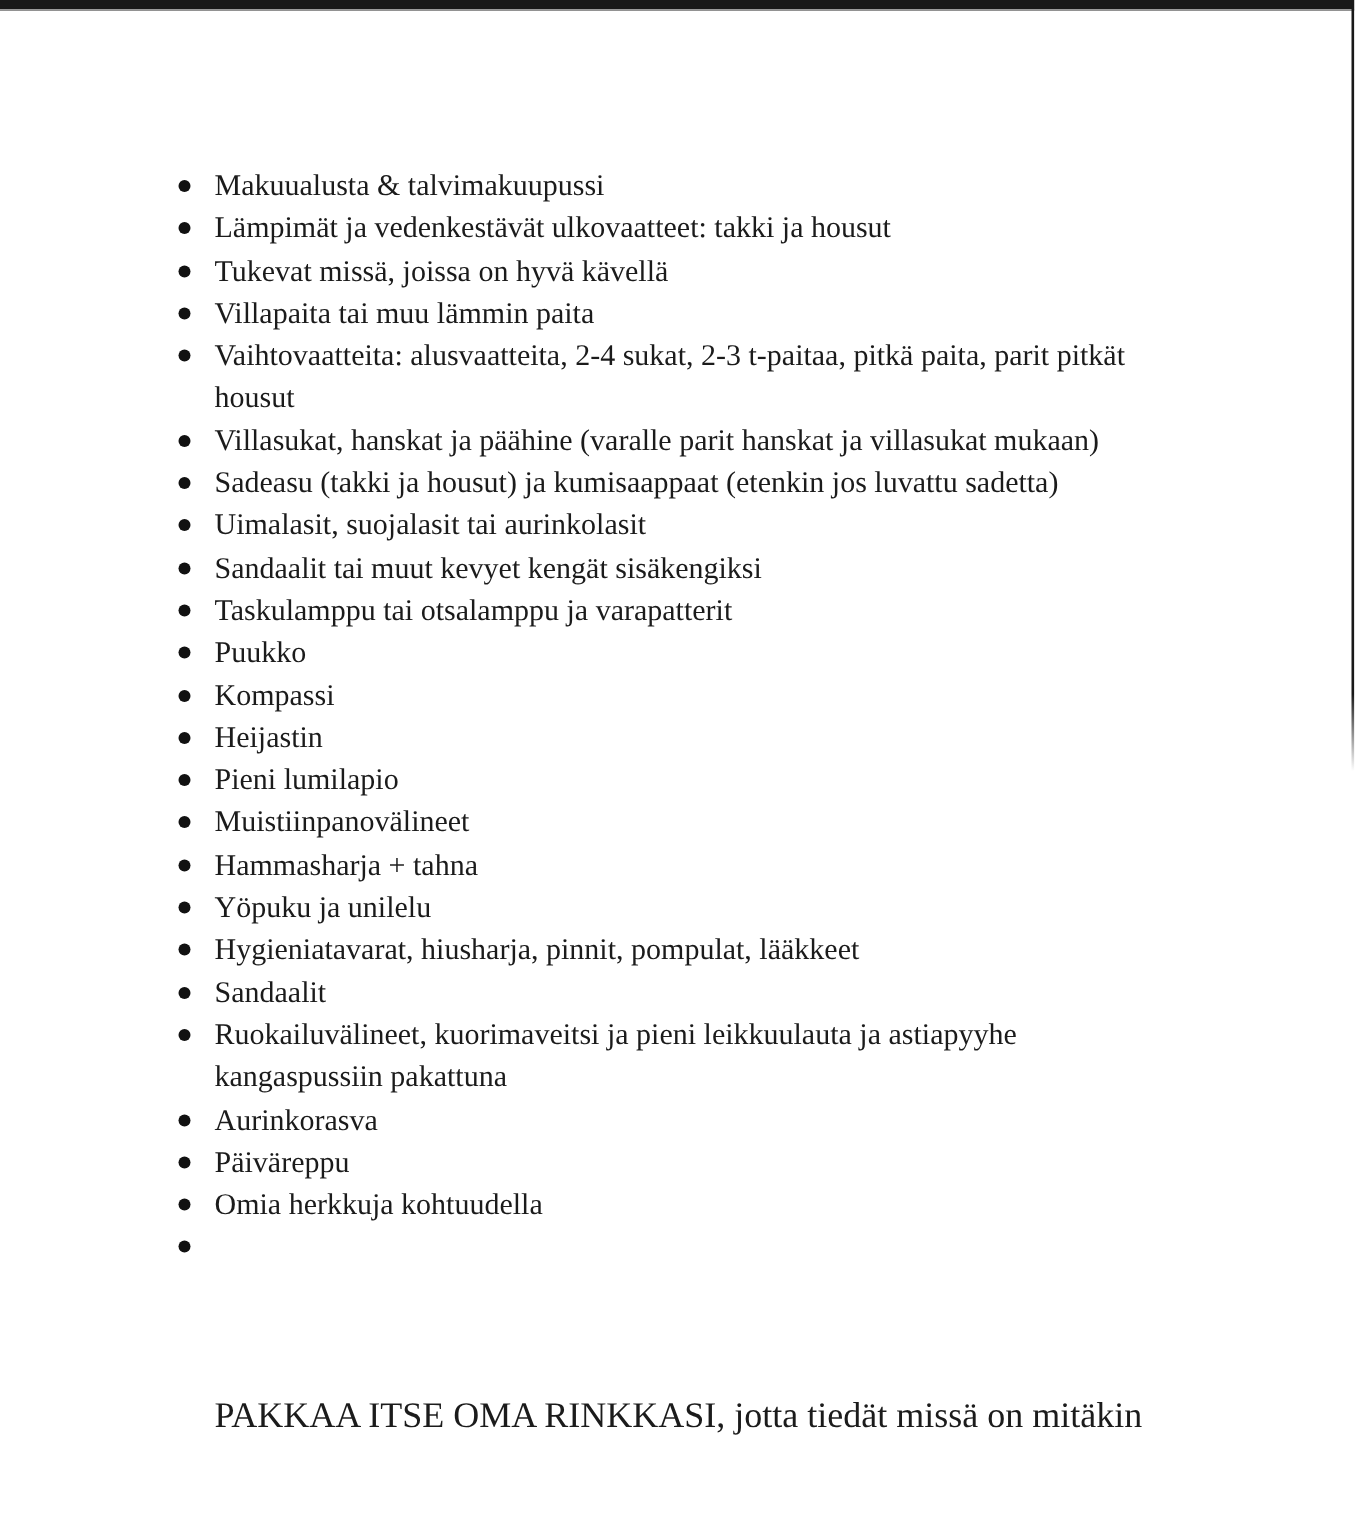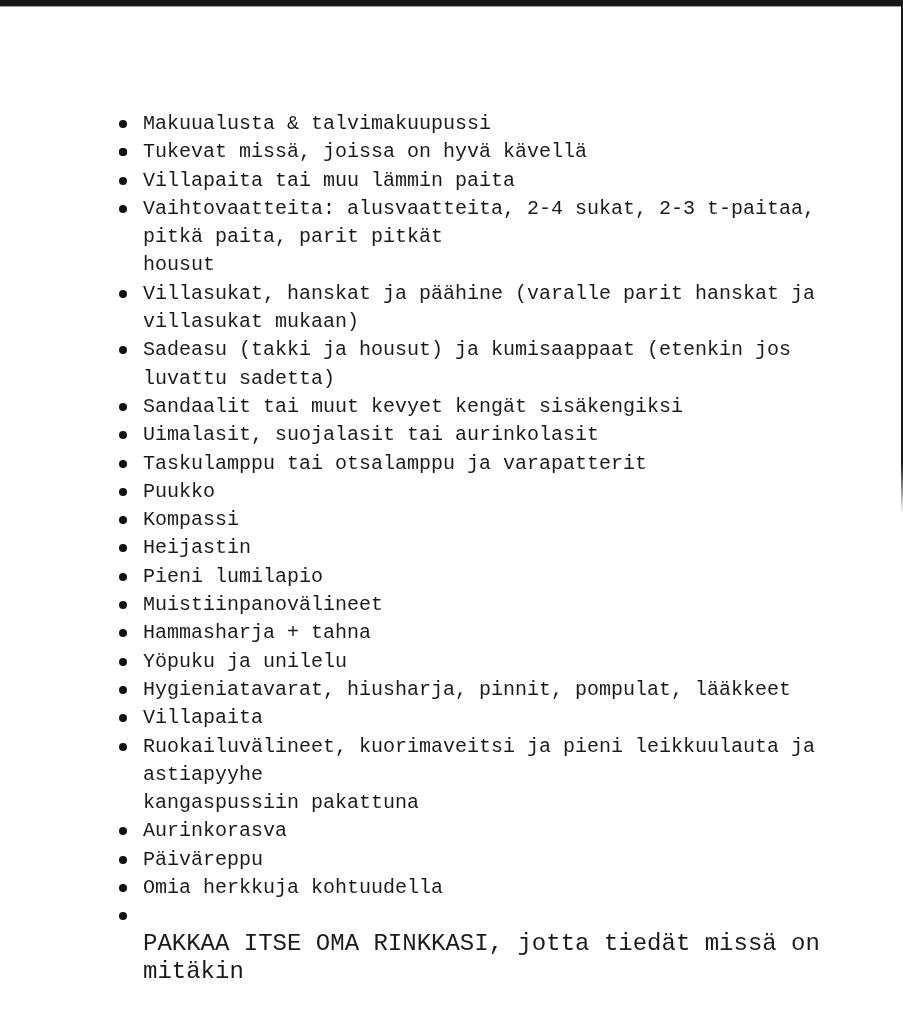--- a/index.html
+++ b/index.html
@@ -6,21 +6,21 @@
     margin: 0;
     padding: 0;
     background: #ffffff;
   }
   .page {
     position: relative;
     width: 903px;
     height: 1024px;
     background: #ffffff;
     overflow: hidden;
-    font-family: Liberation Mono, monospace;
+    font-family: Liberation Serif, serif;
     color: #1b1b1b;
   }
   
   .scan-edge-top {
     position: absolute;
     top: 0; left: 0;
     width: 100%;
     height: 6px;
     background: #181818;
     border-bottom: 1px solid #9a9a9a;
@@ -72,39 +72,39 @@
 </style>
 </head>
 <body>
 
 <div class="page">
   <div class="scan-edge-top"></div>
   <div class="scan-edge-right"></div>
 
   <ul class="packing-list">
       <li><span class="bullet"></span><span class="item-text">Makuualusta &amp; talvimakuupussi</span></li>
-      <li><span class="bullet"></span></li>
+      <li><span class="bullet"></span><span class="item-text">Lämpimät ja vedenkestävät ulkovaatteet: takki ja housut</span></li>
       <li><span class="bullet"></span><span class="item-text">Tukevat missä, joissa on hyvä kävellä</span></li>
       <li><span class="bullet"></span><span class="item-text">Villapaita tai muu lämmin paita</span></li>
       <li><span class="bullet"></span><span class="item-text">Vaihtovaatteita: alusvaatteita, 2-4 sukat, 2-3 t-paitaa, pitkä paita, parit pitkät
 housut</span></li>
       <li><span class="bullet"></span><span class="item-text">Villasukat, hanskat ja päähine (varalle parit hanskat ja villasukat mukaan)</span></li>
       <li><span class="bullet"></span><span class="item-text">Sadeasu (takki ja housut) ja kumisaappaat (etenkin jos luvattu sadetta)</span></li>
+      <li><span class="bullet"></span><span class="item-text">Uimalasit, suojalasit tai aurinkolasit</span></li>
       <li><span class="bullet"></span><span class="item-text">Sandaalit tai muut kevyet kengät sisäkengiksi</span></li>
-      <li><span class="bullet"></span><span class="item-text">Uimalasit, suojalasit tai aurinkolasit</span></li>
       <li><span class="bullet"></span><span class="item-text">Taskulamppu tai otsalamppu ja varapatterit</span></li>
       <li><span class="bullet"></span><span class="item-text">Puukko</span></li>
       <li><span class="bullet"></span><span class="item-text">Kompassi</span></li>
       <li><span class="bullet"></span><span class="item-text">Heijastin</span></li>
       <li><span class="bullet"></span><span class="item-text">Pieni lumilapio</span></li>
       <li><span class="bullet"></span><span class="item-text">Muistiinpanovälineet</span></li>
       <li><span class="bullet"></span><span class="item-text">Hammasharja + tahna</span></li>
       <li><span class="bullet"></span><span class="item-text">Yöpuku ja unilelu</span></li>
       <li><span class="bullet"></span><span class="item-text">Hygieniatavarat, hiusharja, pinnit, pompulat, lääkkeet</span></li>
-      <li><span class="bullet"></span><span class="item-text">Villapaita</span></li>
+      <li><span class="bullet"></span><span class="item-text">Sandaalit</span></li>
       <li><span class="bullet"></span><span class="item-text">Ruokailuvälineet, kuorimaveitsi ja pieni leikkuulauta ja astiapyyhe
 kangaspussiin pakattuna</span></li>
       <li><span class="bullet"></span><span class="item-text">Aurinkorasva</span></li>
       <li><span class="bullet"></span><span class="item-text">Päiväreppu</span></li>
       <li><span class="bullet"></span><span class="item-text">Omia herkkuja kohtuudella</span></li>
       <li><span class="bullet"></span></li>
     </ul>
 
   <p class="footer-note">PAKKAA ITSE OMA RINKKASI, jotta tiedät missä on mitäkin</p>
 </div>

